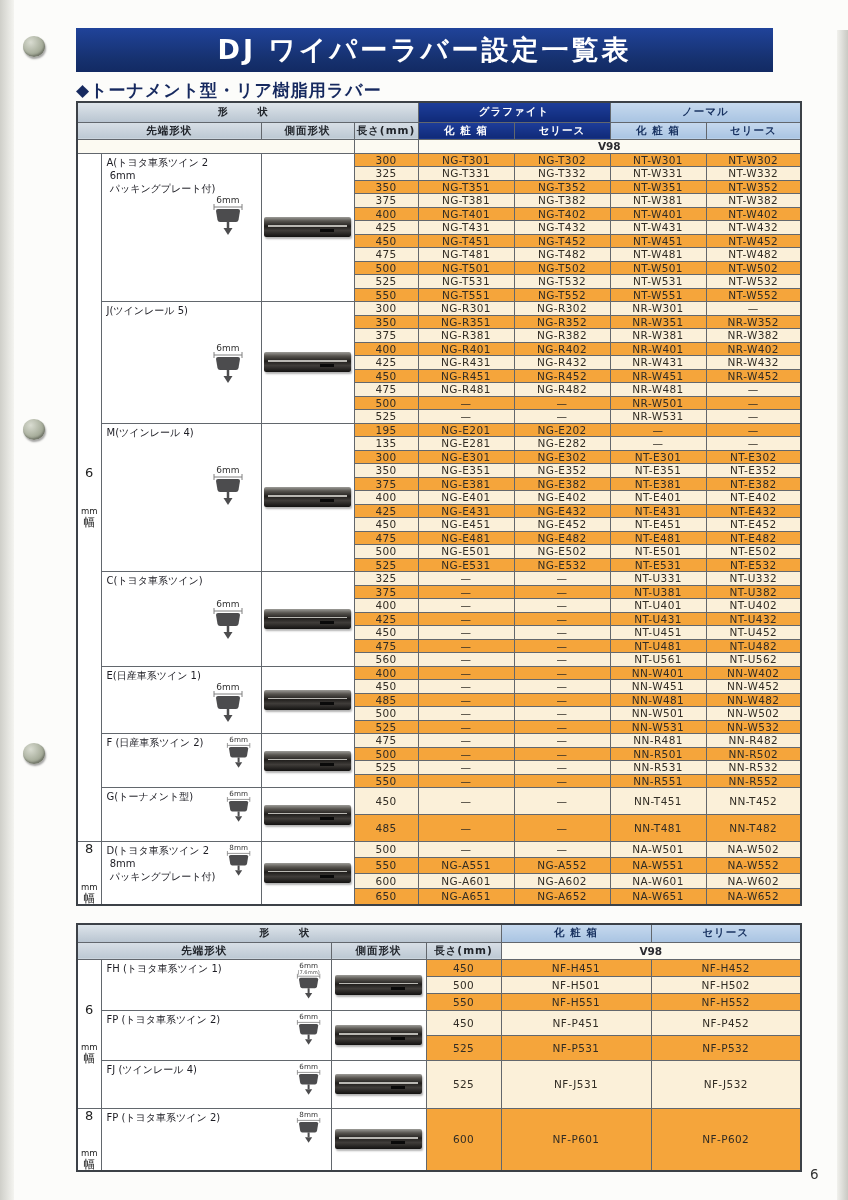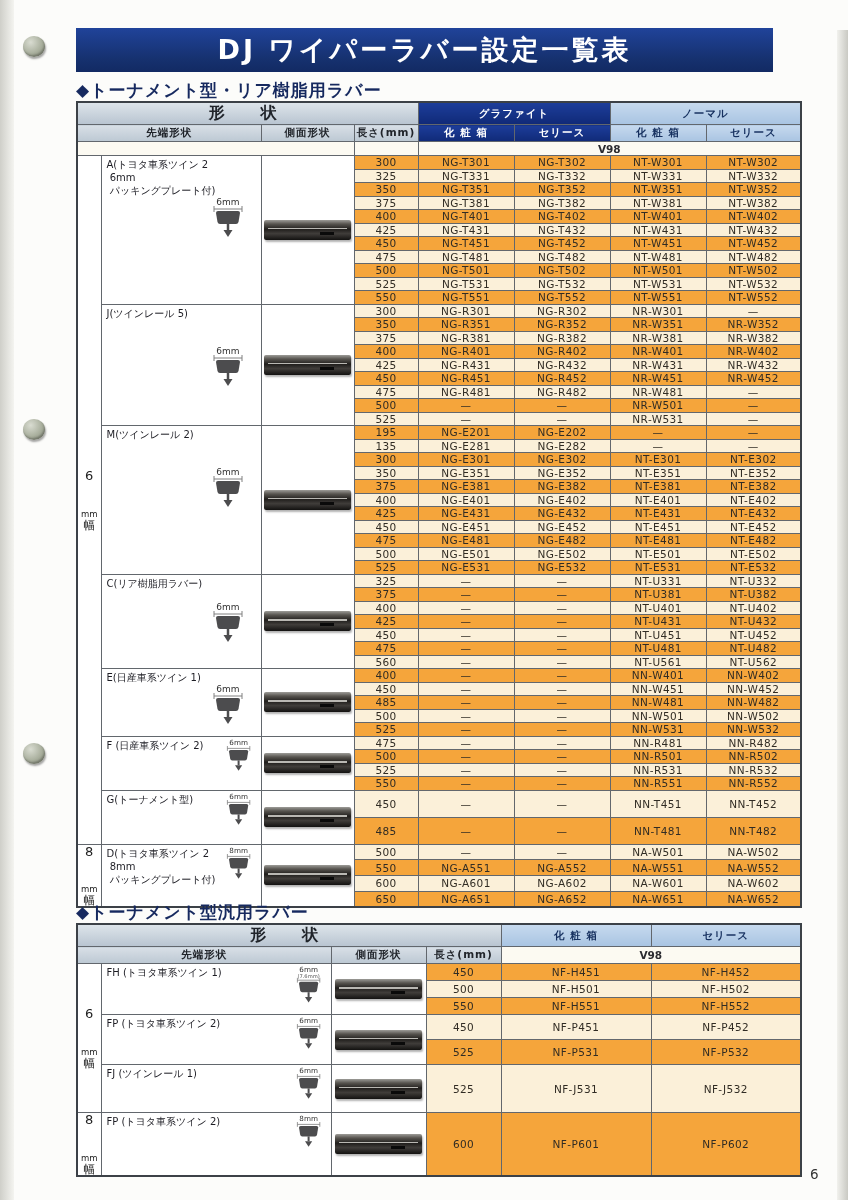--- a/index.html
+++ b/index.html
@@ -16,21 +16,21 @@
           background:linear-gradient(180deg,#20439a 0%,#16316f 70%,#122a63 100%);
           color:#fff;font-weight:bold;font-size:27px;letter-spacing:3px;
           display:flex;align-items:center;justify-content:center;}
   .section-title{position:absolute;left:76px;font-size:17px;font-weight:bold;color:#16295f;letter-spacing:1px;}
   #s1-title{top:79px;} #s2-title{top:901px;}
   table.cat{position:absolute;left:76px;border-collapse:collapse;table-layout:fixed;background:#fff;
             border:2px solid #3c4147;}
   #table1{top:101px;width:724px;} #table2{top:923px;width:724px;}
   .cat th,.cat td{border:1px solid #62676d;padding:0;overflow:hidden;}
   .hdr-shape{background:linear-gradient(180deg,#dde4ea,#b9c5d1);color:#20242a;
-             font-size:16px;font-weight:bold;letter-spacing:10px;}
+             font-size:10px;font-weight:bold;letter-spacing:10px;}
   .hdr-shape2{background:linear-gradient(180deg,#d8dfe6,#bcc8d3);color:#20242a;
               font-size:10.5px;font-weight:bold;text-align:center;letter-spacing:1px;}
   .hdr-navy{background:linear-gradient(180deg,#1d3d9a,#102a78);color:#fff;
             font-size:10.5px;font-weight:bold;text-align:center;letter-spacing:1px;}
   .hdr-lblue{background:linear-gradient(180deg,#c6d9ee,#a9c4e2);color:#16305f;
              font-size:10.5px;font-weight:bold;text-align:center;letter-spacing:1px;}
   .v98side{background:#fcfaf2;}
   .v98{background:#fcfaf2;text-align:center;font-size:10.5px;font-weight:bold;color:#2b2b30;}
   td.len,td.part{text-align:center;font-size:10.5px;color:#312c24;letter-spacing:.4px;}
   td.part{font-weight:500;}
@@ -278,21 +278,21 @@
         </tr>
         <tr class="c" style="height: 13.5px;">
           <td class="len">525</td>
           <td class="part">—</td>
           <td class="part">—</td>
           <td class="part">NR-W531</td>
           <td class="part">—</td>
         </tr>
         <tr class="o" style="height: 13.5px;">
           <td class="tipcell" rowspan="11">
-            <div class="tiplabels">M(ツインレール 2)</div>
+            <div class="tiplabels">M(ツインレール 4)</div>
             <span class="tipicon" style="top: 40px;"><svg width="46" height="52" viewBox="0 0 46 52">
     <text x="23" y="9" font-size="9" text-anchor="middle" fill="#333">6mm</text>
     <g stroke="#808080" stroke-width="1">
       <line x1="9" y1="13" x2="37" y2="13"></line>
                   <line x1="9" y1="10" x2="9" y2="16"></line>
       <line x1="37" y1="10" x2="37" y2="16"></line>
                 </g>
     <path d="M11 17 Q11 15 13 15 L33 15 Q35 15 35 17 L33.5 26 Q33 28 31 28 L15 28 Q13 28 12.5 26 Z" fill="#4c4c4e"></path>
     <line x1="23" y1="28" x2="23" y2="34" stroke="#4c4c4e" stroke-width="2.5"></line>
     <path d="M18.5 34 L27.5 34 L23 41 Z" fill="#4c4c4e"></path>
@@ -372,21 +372,21 @@
         </tr>
         <tr class="o" style="height: 13.5px;">
           <td class="len">525</td>
           <td class="part">NG-E531</td>
           <td class="part">NG-E532</td>
           <td class="part">NT-E531</td>
           <td class="part">NT-E532</td>
         </tr>
         <tr class="c" style="height: 13.5px;">
           <td class="tipcell" rowspan="7">
-            <div class="tiplabels">C(リア樹脂用ラバー)</div>
+            <div class="tiplabels">C(トヨタ車系ツイン)</div>
             <span class="tipicon" style="top: 26px;"><svg width="46" height="52" viewBox="0 0 46 52">
     <text x="23" y="9" font-size="9" text-anchor="middle" fill="#333">6mm</text>
     <g stroke="#808080" stroke-width="1">
       <line x1="9" y1="13" x2="37" y2="13"></line>
                   <line x1="9" y1="10" x2="9" y2="16"></line>
       <line x1="37" y1="10" x2="37" y2="16"></line>
                 </g>
     <path d="M11 17 Q11 15 13 15 L33 15 Q35 15 35 17 L33.5 26 Q33 28 31 28 L15 28 Q13 28 12.5 26 Z" fill="#4c4c4e"></path>
     <line x1="23" y1="28" x2="23" y2="34" stroke="#4c4c4e" stroke-width="2.5"></line>
     <path d="M18.5 34 L27.5 34 L23 41 Z" fill="#4c4c4e"></path>
@@ -621,21 +621,20 @@
         <tr class="o" style="height: 13.5px;">
           <td class="len">650</td>
           <td class="part">NG-A651</td>
           <td class="part">NG-A652</td>
           <td class="part">NA-W651</td>
           <td class="part">NA-W652</td>
         </tr>
       </tbody>
     </table>
 
-  <div class="section-title" id="s2-title">◆トーナメント型汎用ラバー</div>
   <table class="cat" id="table2">
       <colgroup>
         <col style="width: 24px;">
         <col style="width: 230px;">
         <col style="width: 95px;">
         <col style="width: 75px;">
         <col style="width: 150px;">
         <col style="width: 150px;">
       </colgroup>
       <thead>
@@ -714,21 +713,21 @@
           <td class="part">NF-P451</td>
           <td class="part">NF-P452</td>
         </tr>
         <tr class="o" style="height: 25px;">
           <td class="len">525</td>
           <td class="part">NF-P531</td>
           <td class="part">NF-P532</td>
         </tr>
         <tr class="c" style="height: 48px;">
           <td class="tipcell" rowspan="1">
-            <div class="tiplabels">FJ (ツインレール 1)</div>
+            <div class="tiplabels">FJ (ツインレール 4)</div>
             <span class="tipicon sm" style="top: 1px;"><svg width="46" height="52" viewBox="0 0 46 52">
     <text x="23" y="9" font-size="9" text-anchor="middle" fill="#333">6mm</text>
     <g stroke="#808080" stroke-width="1">
       <line x1="9" y1="13" x2="37" y2="13"></line>
                   <line x1="9" y1="10" x2="9" y2="16"></line>
       <line x1="37" y1="10" x2="37" y2="16"></line>
                 </g>
     <path d="M11 17 Q11 15 13 15 L33 15 Q35 15 35 17 L33.5 26 Q33 28 31 28 L15 28 Q13 28 12.5 26 Z" fill="#4c4c4e"></path>
     <line x1="23" y1="28" x2="23" y2="34" stroke="#4c4c4e" stroke-width="2.5"></line>
     <path d="M18.5 34 L27.5 34 L23 41 Z" fill="#4c4c4e"></path>

